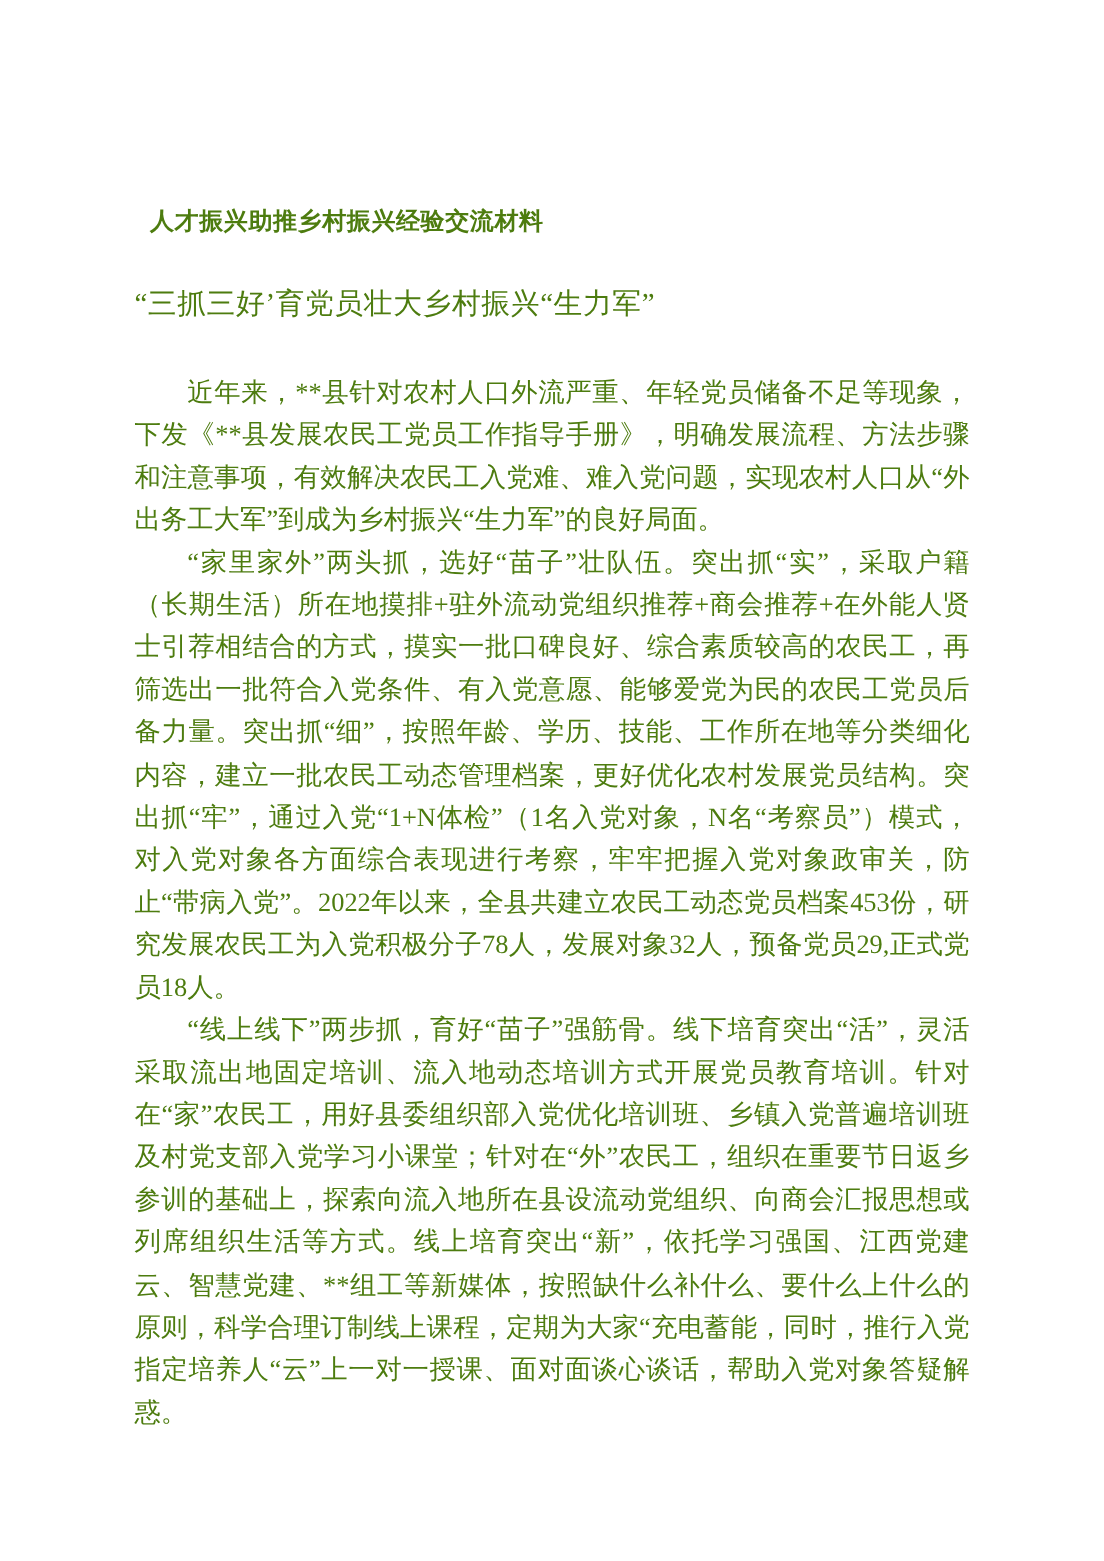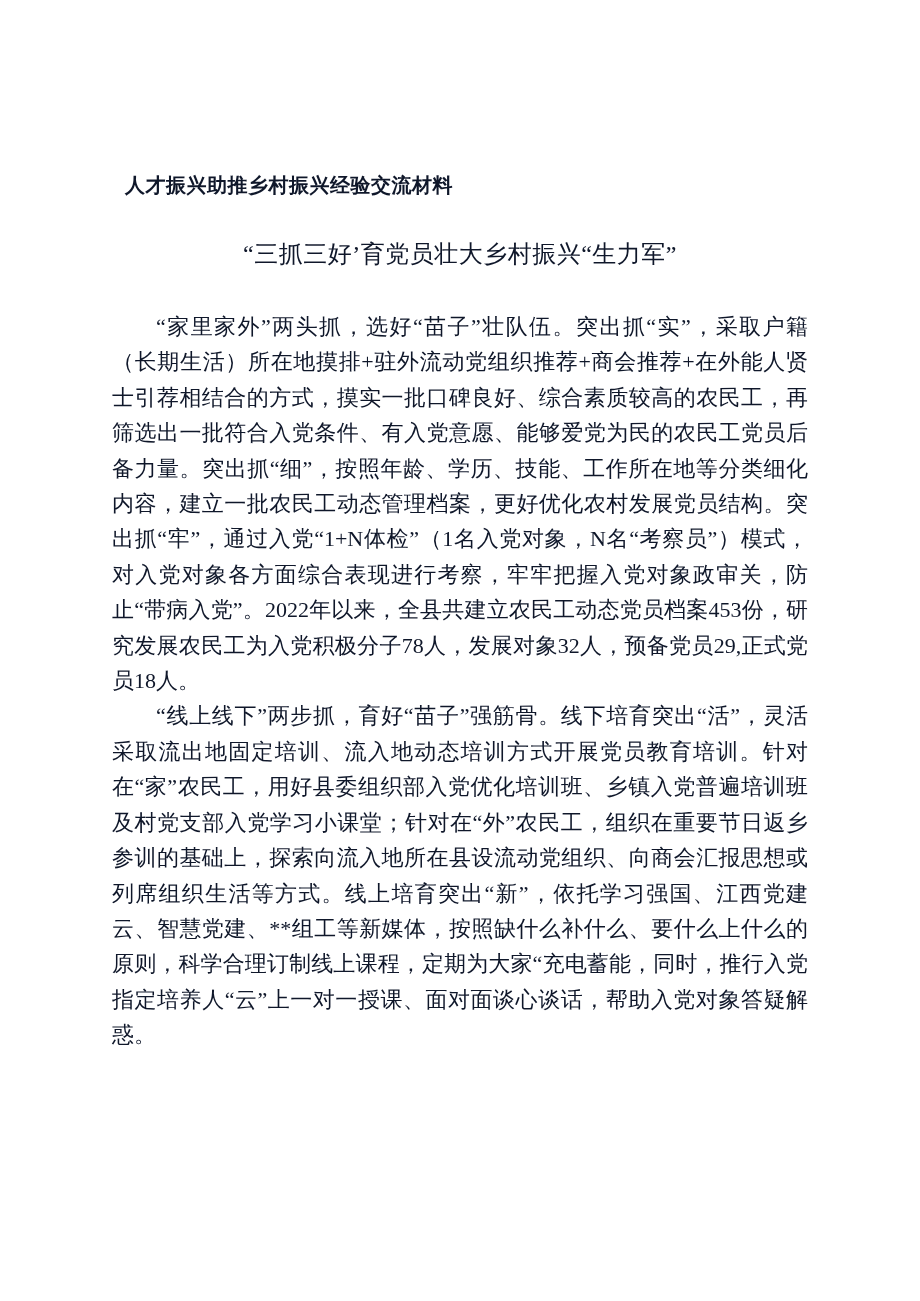--- a/index.html
+++ b/index.html
@@ -7,40 +7,39 @@
     padding: 0;
     background: #ffffff;
   }
   .page {
     position: relative;
     width: 920px;
     height: 1301px;
     background: #ffffff;
     overflow: hidden;
     font-family: "Liberation Serif", "DejaVu Serif", serif;
-    color: #0f172a;
+    color: #4d7c0f;
   }
   .doc-title {
     position: absolute;
     left: 125px;
     top: 171px;
     width: 700px;
     font-family: "Liberation Sans", "DejaVu Sans", sans-serif;
     font-weight: bold;
     font-size: 20px;
     line-height: 28px;
     letter-spacing: 0.5px;
     white-space: nowrap;
   }
   .doc-subtitle {
     position: absolute;
     left: 112px;
     top: 238px;
     width: 696px;
-    text-align: center;
     font-family: "Liberation Serif", "DejaVu Serif", serif;
     font-weight: normal;
     font-size: 24px;
     line-height: 32px;
     letter-spacing: 0.5px;
     white-space: nowrap;
   }
   .doc-body {
     position: absolute;
     left: 112px;
@@ -60,16 +59,17 @@
 </style>
 </head>
 <body>
 
 <div class="page">
   <div class="doc-title">人才振兴助推乡村振兴经验交流材料</div>
 
   <div class="doc-subtitle">“三抓三好’育党员壮大乡村振兴“生力军”</div>
 
   <div class="doc-body">
+    <p>近年来，**县针对农村人口外流严重、年轻党员储备不足等现象，下发《**县发展农民工党员工作指导手册》，明确发展流程、方法步骤和注意事项，有效解决农民工入党难、难入党问题，实现农村人口从“外出务工大军”到成为乡村振兴“生力军”的良好局面。</p>
     <p>“家里家外”两头抓，选好“苗子”壮队伍。突出抓“实”，采取户籍（长期生活）所在地摸排+驻外流动党组织推荐+商会推荐+在外能人贤士引荐相结合的方式，摸实一批口碑良好、综合素质较高的农民工，再筛选出一批符合入党条件、有入党意愿、能够爱党为民的农民工党员后备力量。突出抓“细”，按照年龄、学历、技能、工作所在地等分类细化内容，建立一批农民工动态管理档案，更好优化农村发展党员结构。突出抓“牢”，通过入党“1+N体检”（1名入党对象，N名“考察员”）模式，对入党对象各方面综合表现进行考察，牢牢把握入党对象政审关，防止“带病入党”。2022年以来，全县共建立农民工动态党员档案453份，研究发展农民工为入党积极分子78人，发展对象32人，预备党员29,正式党员18人。</p>
     <p>“线上线下”两步抓，育好“苗子”强筋骨。线下培育突出“活”，灵活采取流出地固定培训、流入地动态培训方式开展党员教育培训。针对在“家”农民工，用好县委组织部入党优化培训班、乡镇入党普遍培训班及村党支部入党学习小课堂；针对在“外”农民工，组织在重要节日返乡参训的基础上，探索向流入地所在县设流动党组织、向商会汇报思想或列席组织生活等方式。线上培育突出“新”，依托学习强国、江西党建云、智慧党建、**组工等新媒体，按照缺什么补什么、要什么上什么的原则，科学合理订制线上课程，定期为大家“充电蓄能，同时，推行入党指定培养人“云”上一对一授课、面对面谈心谈话，帮助入党对象答疑解惑。</p>
   </div>
 </div>
 
 </body></html>

